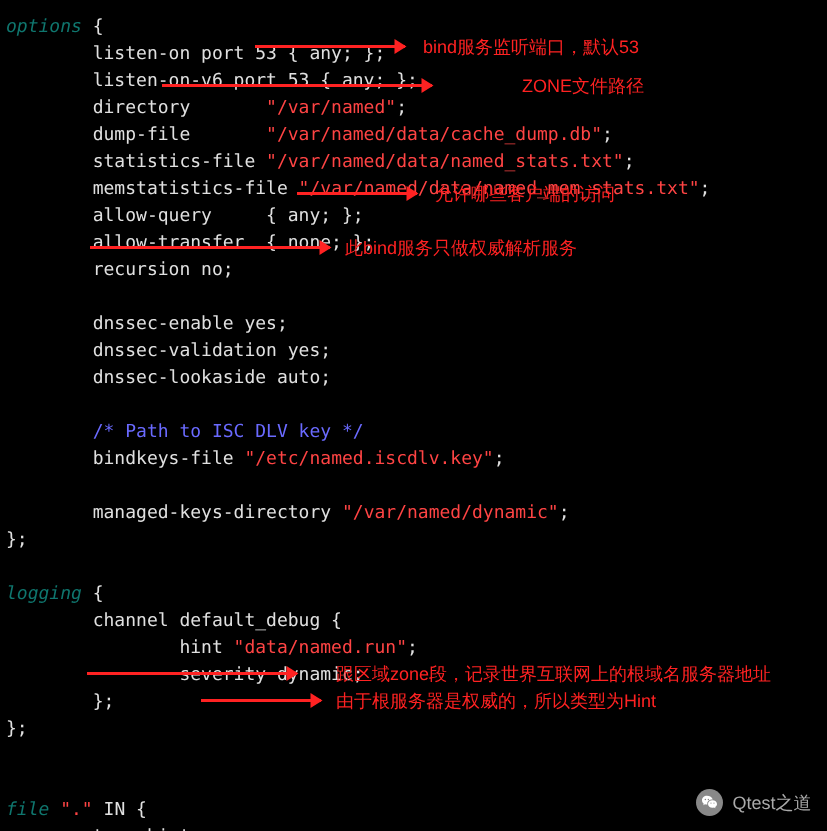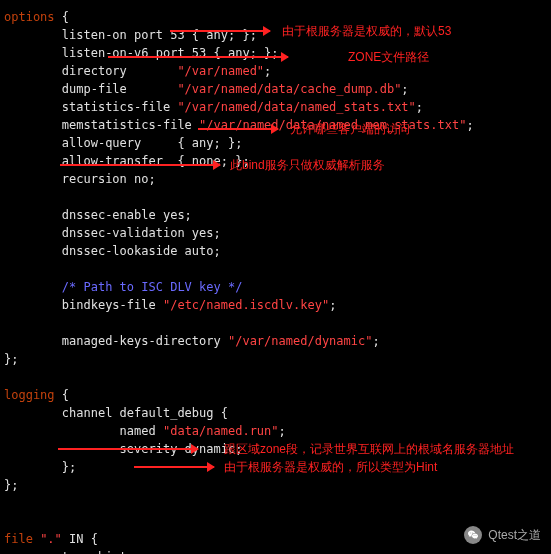--- a/index.html
+++ b/index.html
@@ -8,21 +8,21 @@
   font-family: "Consolas", "Monaco", monospace;
   font-size: 12px;
   line-height: 1.5;
   color: #fff;
   width: 551px;
   height: 554px;
   padding: 8px 4px;
   position: relative;
   overflow: hidden;
 }
-.kw { color: #c2410c; }
+.kw { color: #0f766e; font-style: italic; }
 .str { color: #ff4444; }
 .txt { color: #e0e0e0; }
 .cmt { color: #6a6aff; }
 .ann {
   color: #ff2222;
   position: absolute;
   font-family: "Microsoft YaHei", sans-serif;
   font-size: 12px;
 }
 .arrow {
@@ -81,37 +81,37 @@
 <span class="txt">        dnssec-lookaside auto;</span>
 
 <span class="cmt">        /* Path to ISC DLV key */</span>
 <span class="txt">        bindkeys-file </span><span class="str">"/etc/named.iscdlv.key"</span><span class="txt">;</span>
 
 <span class="txt">        managed-keys-directory </span><span class="str">"/var/named/dynamic"</span><span class="txt">;</span>
 <span class="txt">};</span>
 
 <span class="kw">logging</span><span class="txt"> {</span>
 <span class="txt">        channel default_debug {</span>
-<span class="txt">                named </span><span class="str">"data/named.run"</span><span class="txt">;</span>
+<span class="txt">                hint </span><span class="str">"data/named.run"</span><span class="txt">;</span>
 <span class="txt">                severity dynamic;</span>
 <span class="txt">        };</span>
 <span class="txt">};</span>
 
 
 <span class="kw">file</span><span class="str"> "." </span><span class="txt">IN {</span>
 <span class="txt">        type hint;</span>
 
 
 
 
 
 </pre>
 
 <div class="arrow" style="top:30px; left:170px; width:100px;"></div>
-<div class="ann" style="top:22px; left:282px;">由于根服务器是权威的，默认53</div>
+<div class="ann" style="top:22px; left:282px;">bind服务监听端口，默认53</div>
 
 <div class="arrow" style="top:56px; left:108px; width:180px;"></div>
 <div class="ann" style="top:48px; left:300px;margin-left:48px;">ZONE文件路径</div>
 
 <div class="arrow" style="top:128px; left:198px; width:80px;"></div>
 <div class="ann" style="top:120px; left:290px;">允许哪些客户端的访问</div>
 
 <div class="arrow" style="top:164px; left:60px; width:160px;"></div>
 <div class="ann" style="top:156px; left:230px;">此bind服务只做权威解析服务</div>
 

